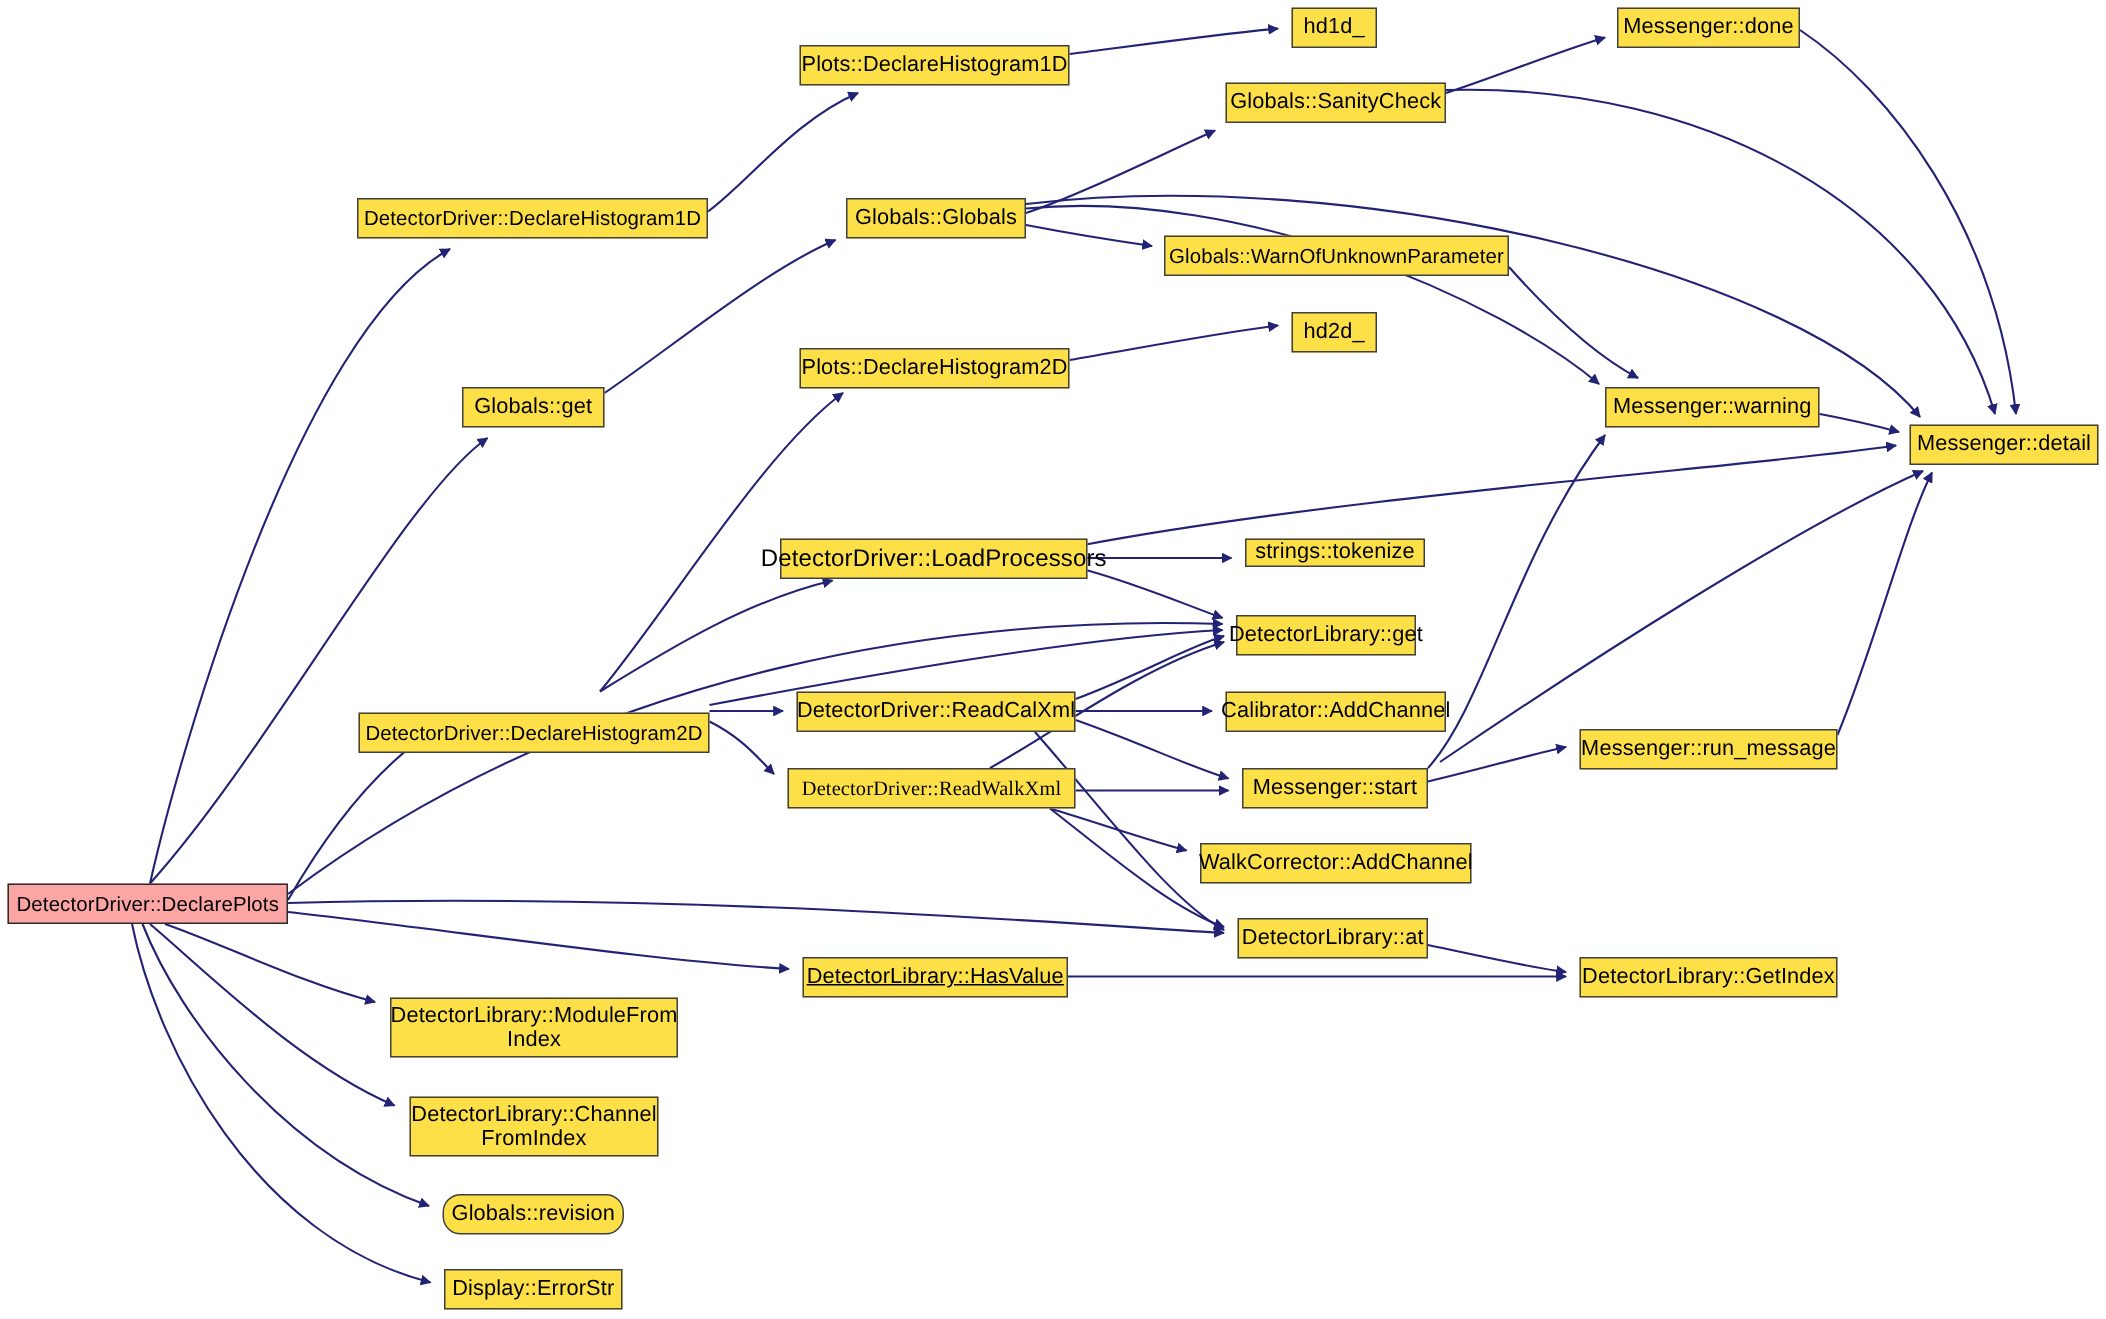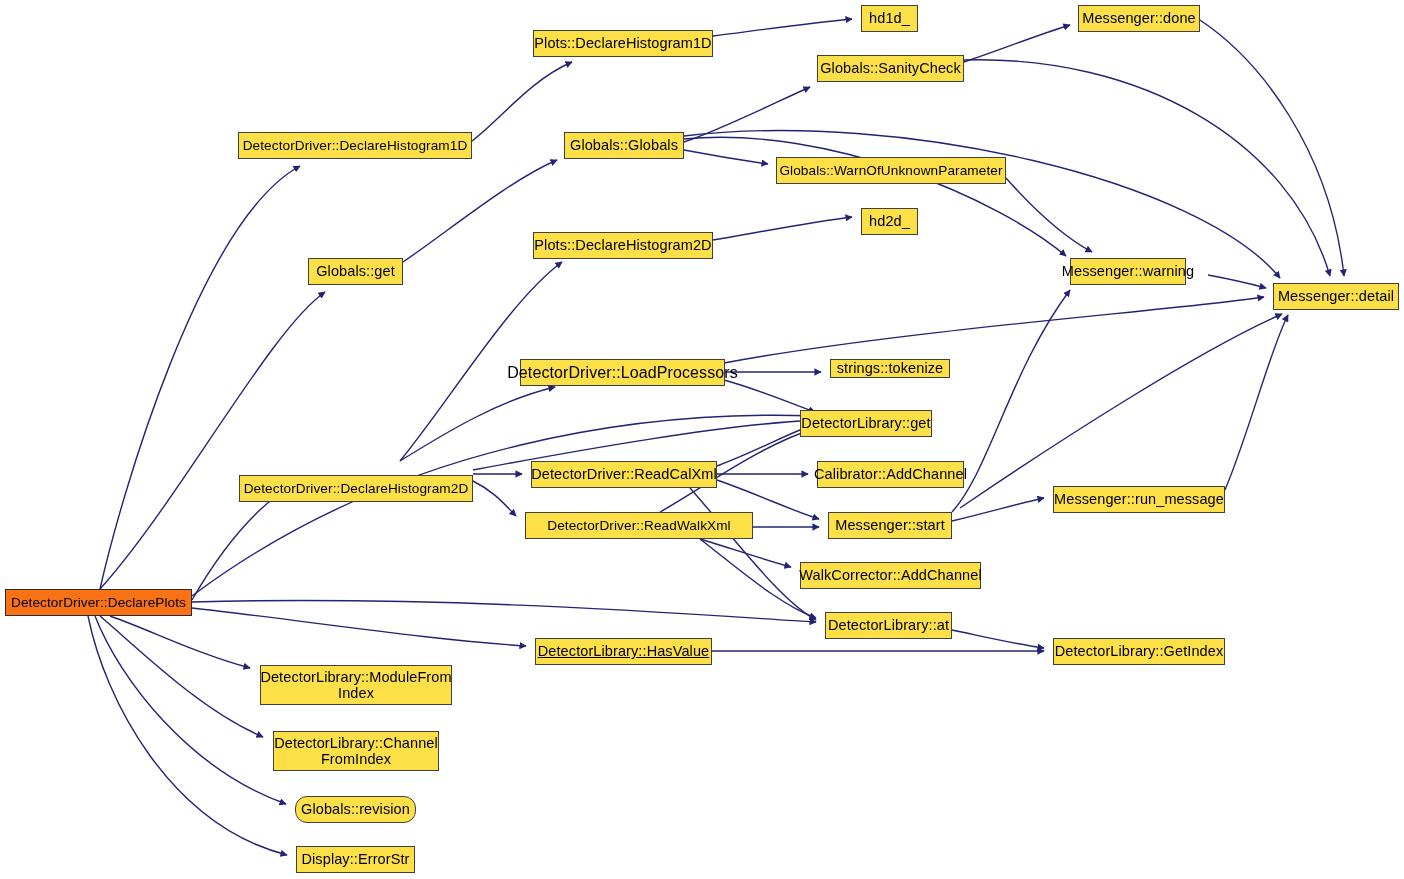--- a/index.html
+++ b/index.html
@@ -3,21 +3,21 @@
 <meta charset="utf-8">
 <style>
   html,body{margin:0;padding:0;background:#ffffff;}
   #canvas{position:relative;width:1404px;height:879px;background:#ffffff;
           font-family:"Liberation Sans","DejaVu Sans",sans-serif;}
   svg#edges{position:absolute;left:0;top:0;width:1404px;height:879px;overflow:visible;}
   .node{position:absolute;box-sizing:border-box;border:1px solid #404040;
         background:#fde047;display:flex;align-items:center;justify-content:center;
         text-align:center;color:#000000;font-size:14.5px;line-height:1.12;
         letter-spacing:0.1px;white-space:pre-line;}
-  .node.root{background:#f97316;border-color:#2b2b2b;}
+  .node.root{background:#fca5a5;border-color:#2b2b2b;}
 </style>
 </head>
 <body>
 
 <div id="canvas">
   <svg id="edges" viewBox="0 0 1404 879" xmlns="http://www.w3.org/2000/svg">
     <defs>
       <marker id="arrow" viewBox="0 0 10 10" refX="9" refY="5" markerWidth="5.2" markerHeight="5.2" orient="auto-start-reverse">
         <path d="M 0 0 L 10 5 L 0 10 z" fill="#232375"></path>
       </marker>
@@ -74,30 +74,30 @@
       <div class="node root" style="left: 5px; top: 589px; width: 187px; height: 27px; font-size: 13.6px;">DetectorDriver::DeclarePlots</div>
       <div class="node" style="left: 238px; top: 132px; width: 234px; height: 27px; font-size: 13.6px;">DetectorDriver::DeclareHistogram1D</div>
       <div class="node" style="left: 533px; top: 30px; width: 180px; height: 27px;">Plots::DeclareHistogram1D</div>
       <div class="node" style="left: 861px; top: 5px; width: 57px; height: 27px;">hd1d_</div>
       <div class="node" style="left: 308px; top: 258px; width: 95px; height: 27px;">Globals::get</div>
       <div class="node" style="left: 564px; top: 132px; width: 120px; height: 27px;">Globals::Globals</div>
       <div class="node" style="left: 817px; top: 55px; width: 147px; height: 27px;">Globals::SanityCheck</div>
       <div class="node" style="left: 776px; top: 157px; width: 230px; height: 27px; font-size: 13.6px;">Globals::WarnOfUnknownParameter</div>
       <div class="node" style="left: 1078px; top: 5px; width: 122px; height: 27px;">Messenger::done</div>
       <div class="node" style="left: 1273px; top: 283px; width: 126px; height: 27px;">Messenger::detail</div>
-      <div class="node" style="left: 1070px; top: 258px; width: 116px; height: 27px; text-align: right;">Messenger::warning</div>
+      <div class="node" style="left: 1070px; top: 258px; width: 143px; height: 27px; text-align: right;">Messenger::warning</div>
       <div class="node" style="left: 533px; top: 232px; width: 180px; height: 27px;">Plots::DeclareHistogram2D</div>
       <div class="node" style="left: 861px; top: 208px; width: 57px; height: 27px;">hd2d_</div>
       <div class="node" style="left: 520px; top: 359px; width: 205px; height: 27px; font-size: 16px;">DetectorDriver::LoadProcessors</div>
       <div class="node" style="left: 830px; top: 359px; width: 120px; height: 19px;">strings::tokenize</div>
-      <div class="node" style="left: 800px; top: 410px; width: 132px; height: 27px;">DetectorLibrary::get</div>
+      <div class="node" style="left: 824px; top: 410px; width: 120px; height: 27px;">DetectorLibrary::get</div>
       <div class="node" style="left: 239px; top: 475px; width: 234px; height: 27px; font-size: 13.6px;">DetectorDriver::DeclareHistogram2D</div>
       <div class="node" style="left: 531px; top: 461px; width: 186px; height: 27px;">DetectorDriver::ReadCalXml</div>
       <div class="node" style="left: 817px; top: 461px; width: 147px; height: 27px;">Calibrator::AddChannel</div>
-      <div class="node" style="left: 525px; top: 512px; width: 228px; height: 27px; font-size: 13.6px;">DetectorDriver::ReadWalkXml</div>
+      <div class="node" style="left: 525px; top: 512px; width: 192px; height: 27px; font-size: 13.6px; font-family: Liberation Serif, serif;">DetectorDriver::ReadWalkXml</div>
       <div class="node" style="left: 828px; top: 512px; width: 124px; height: 27px; text-align: center;">Messenger::start</div>
       <div class="node" style="left: 1053px; top: 486px; width: 172px; height: 27px;">Messenger::run_message</div>
       <div class="node" style="left: 800px; top: 562px; width: 181px; height: 27px;">WalkCorrector::AddChannel</div>
       <div class="node" style="left: 825px; top: 612px; width: 127px; height: 27px;">DetectorLibrary::at</div>
       <div class="node" style="left: 1053px; top: 638px; width: 172px; height: 27px;">DetectorLibrary::GetIndex</div>
       <div class="node" style="left: 535px; top: 638px; width: 177px; height: 27px; text-decoration: underline;">DetectorLibrary::HasValue</div>
       <div class="node" style="left: 260px; top: 665px; width: 192px; height: 40px;">DetectorLibrary::ModuleFrom
 Index</div>
       <div class="node" style="left: 273px; top: 731px; width: 166px; height: 40px;">DetectorLibrary::Channel
 FromIndex</div>

